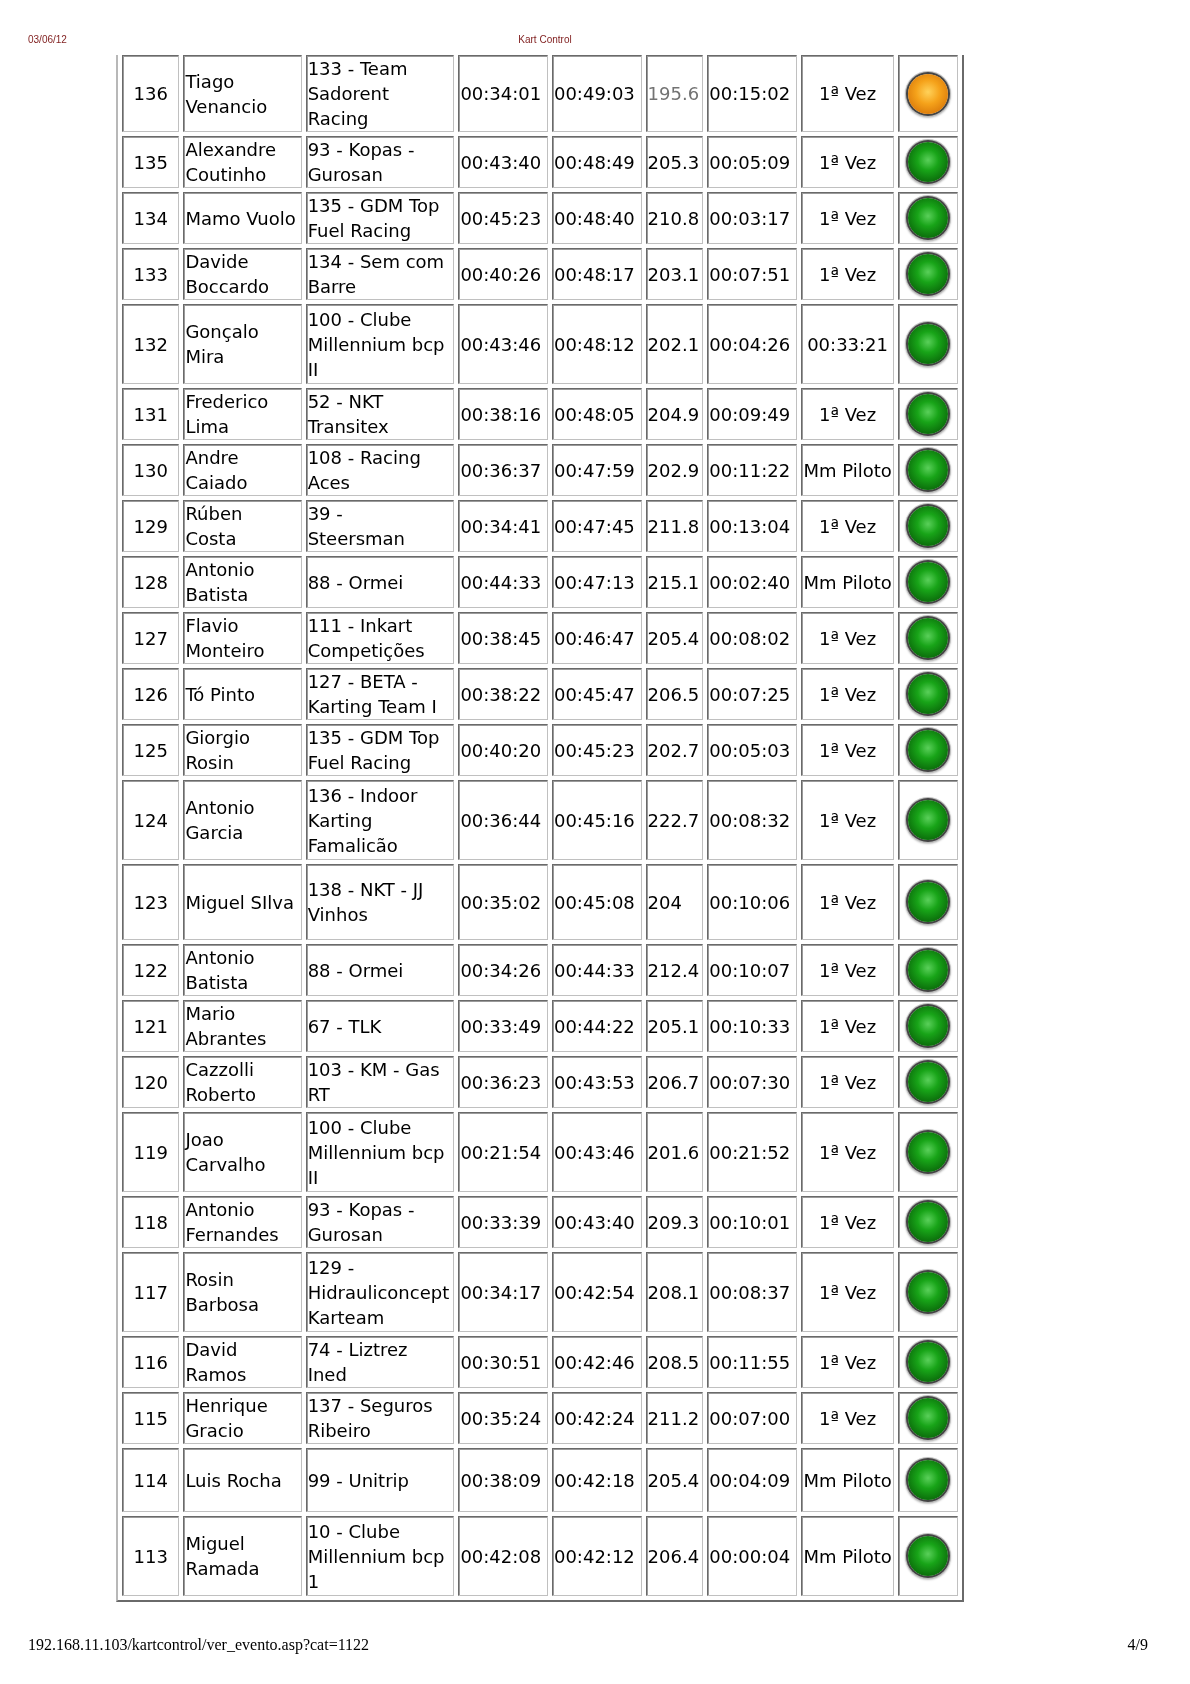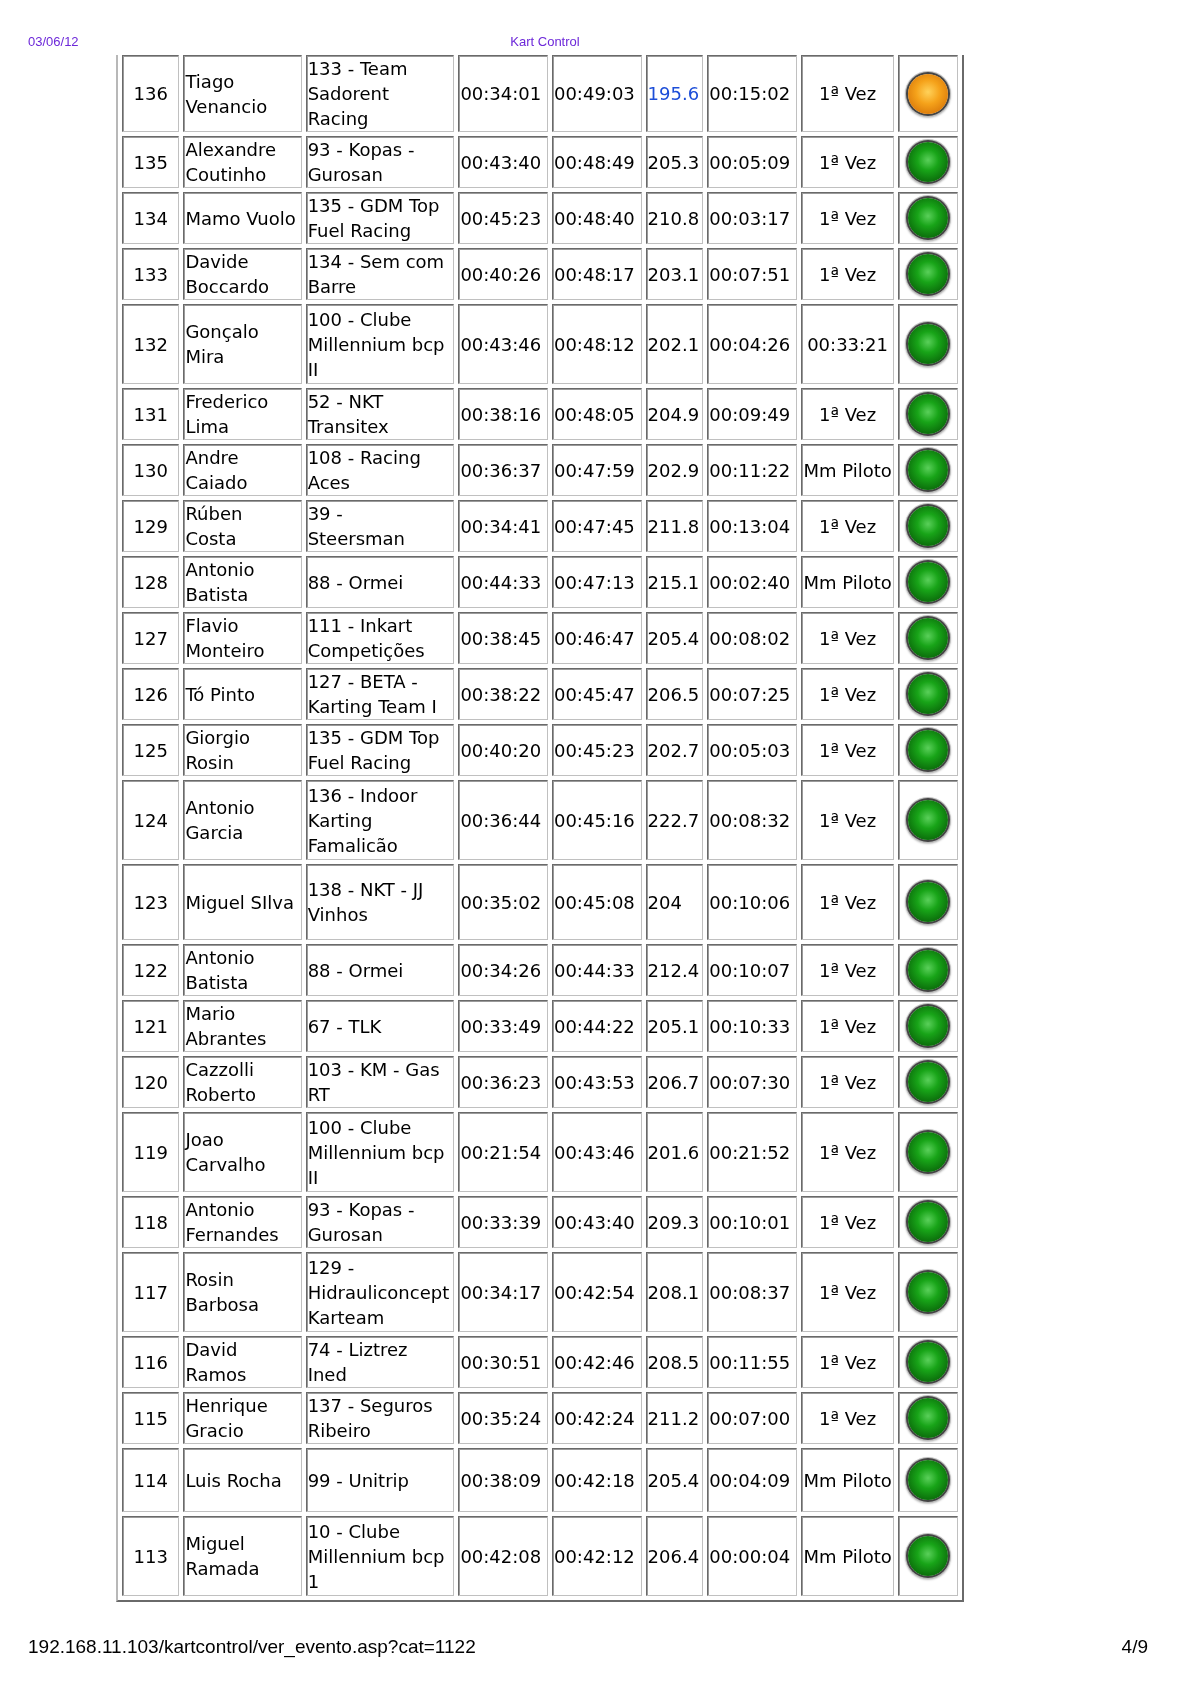--- a/index.html
+++ b/index.html
@@ -1,20 +1,20 @@
 <!DOCTYPE html>
 <html><head>
 <meta charset="utf-8">
 <style>
   html, body { margin: 0; padding: 0; background: #ffffff; }
   body { width: 1190px; height: 1684px; position: relative; overflow: hidden; font-family: "DejaVu Sans", sans-serif; color: #000; }
-  .hdr { position: absolute; top: 34px; font-family: "Liberation Sans", sans-serif; font-size: 13px; color: #6d28d9; }
+  .hdr { position: absolute; top: 34px; font-family: "Liberation Sans", sans-serif; font-size: 10px; color: #7f1d1d; }
   .hdr-date { left: 28px; }
   .hdr-title { left: 0; width: 1090px; text-align: center; }
-  .ftr { position: absolute; top: 1636px; font-family: Liberation Sans, sans-serif; font-size: 19px; color: #000; }
+  .ftr { position: absolute; top: 1636px; font-family: Liberation Serif, serif; font-size: 16px; color: #000; }
   .ftr-url { left: 28px; }
   .ftr-page { right: 42px; }
   .clip { position: absolute; left: 116px; top: 55px; width: 850px; height: 1575px; overflow: hidden; }
   table.results {
     position: absolute; left: 0; top: -6px;
     border: 2px solid; border-color: #b8b8b8 #6a6a6a #6a6a6a #b8b8b8;
     border-collapse: separate; border-spacing: 4px;
     width: 848px;
   }
   table.results td {
@@ -23,21 +23,21 @@
     box-shadow: inset 1px 1px 0 #9a9a9a;
   }
   td.c-pos { width: 55px; text-align: center; }
   td.c-name { width: 116px; }
   td.c-team { width: 145px; }
   td.c-t1, td.c-t2 { width: 86px; }
   td.c-speed { width: 54px; }
   td.c-gap { width: 86px; }
   td.c-note { width: 90px; text-align: center; }
   td.c-light { width: 57px; text-align: center; }
-  .red { color: #1d4ed8; }
+  .red { color: #737373; }
   .light { display: inline-block; width: 40px; height: 40px; border-radius: 50%; vertical-align: middle; box-shadow: 0 0 0 2px #444, 0 0 0 3px #bbb, 0 1px 2px 3px rgba(0,0,0,0.25); }
   .light.green { background: radial-gradient(circle at 50% 45%, #5ad05a 0%, #18a418 35%, #0b6d0b 75%, #063e06 100%); }
   .light.orange { background: radial-gradient(circle at 50% 45%, #ffd25a 0%, #f5a21a 40%, #d9780a 80%, #9a5205 100%); }
 </style>
 </head>
 <body>
 
 <div class="hdr hdr-date">03/06/12</div>
 <div class="hdr hdr-title">Kart Control</div>
 

